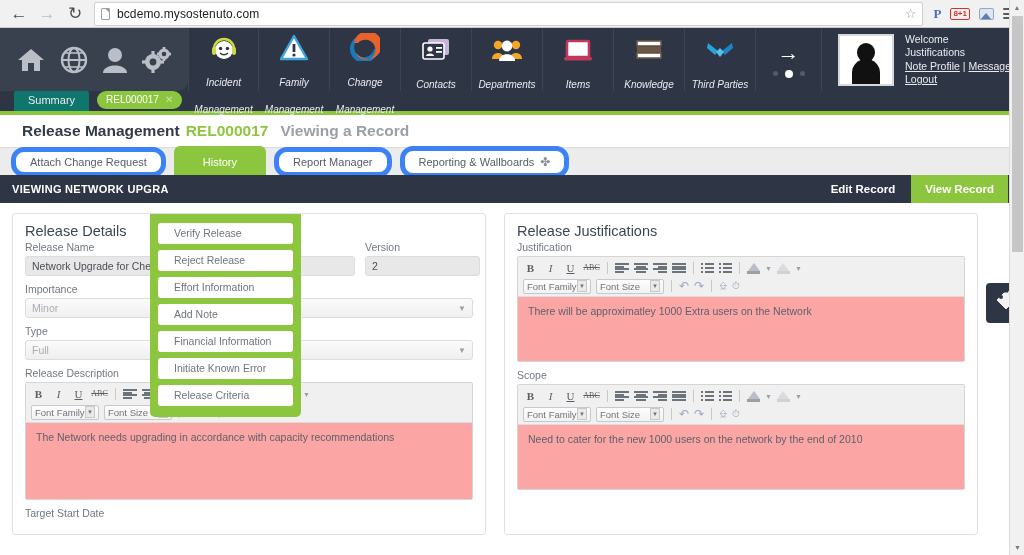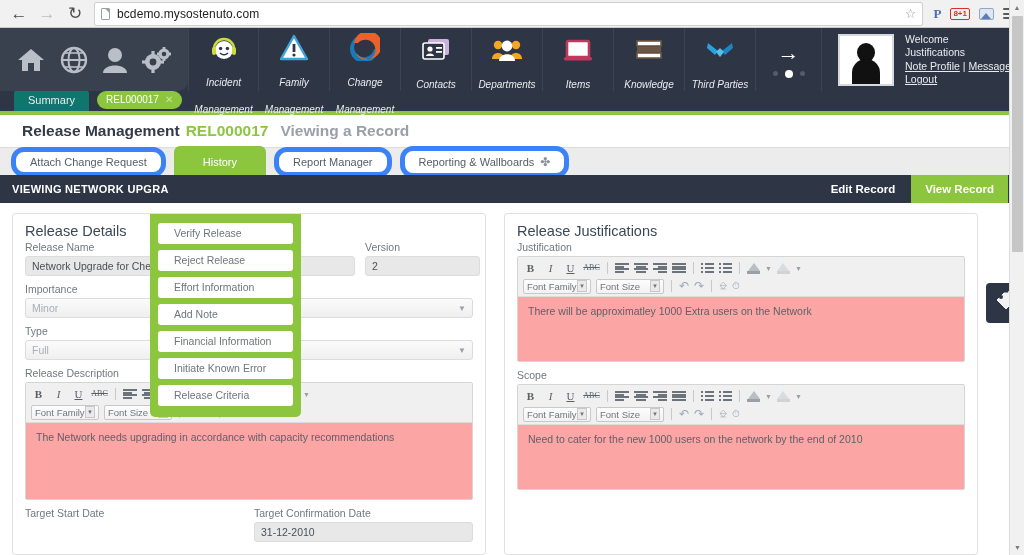--- a/index.html
+++ b/index.html
@@ -577,24 +577,20 @@
             <span class="undo" style="font-size:10px">⏱</span>
           </div>
         </div>
         <div class="rte-body">The Network needs upgrading in accordance with capacity recommendations</div>
       </div>
 
       <div class="row2">
         <div>
           <div class="fld-lbl">Target Start Date</div>
         </div>
-        <div>
-          <div class="fld-lbl">Target Confirmation Date</div>
-          <div class="inp">31-12-2010</div>
-        </div>
       </div>
     </div>
 
     <div class="panel right">
       <div class="panel-h">Release Justifications</div>
 
       <div class="fld-lbl first">Justification</div>
       <div class="rte">
         <div class="rte-bar">
           <div class="rte-row">

